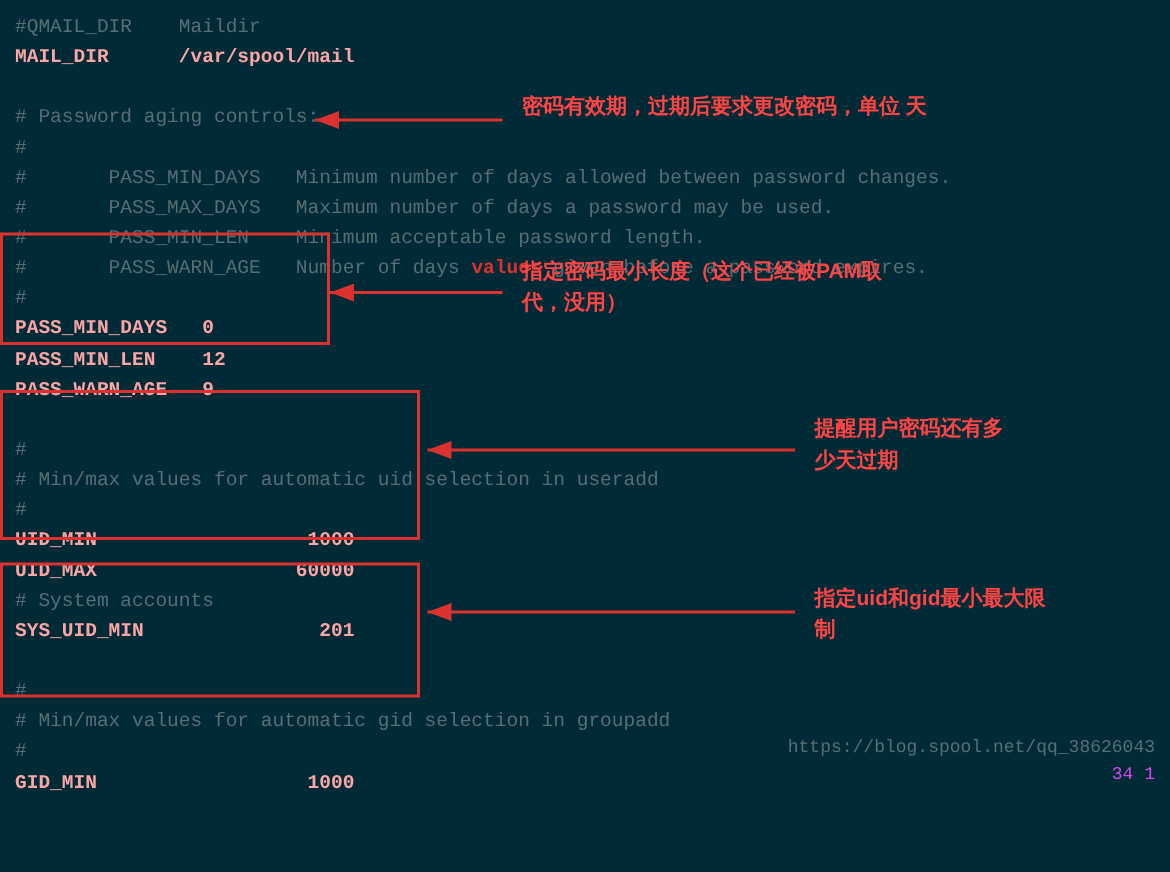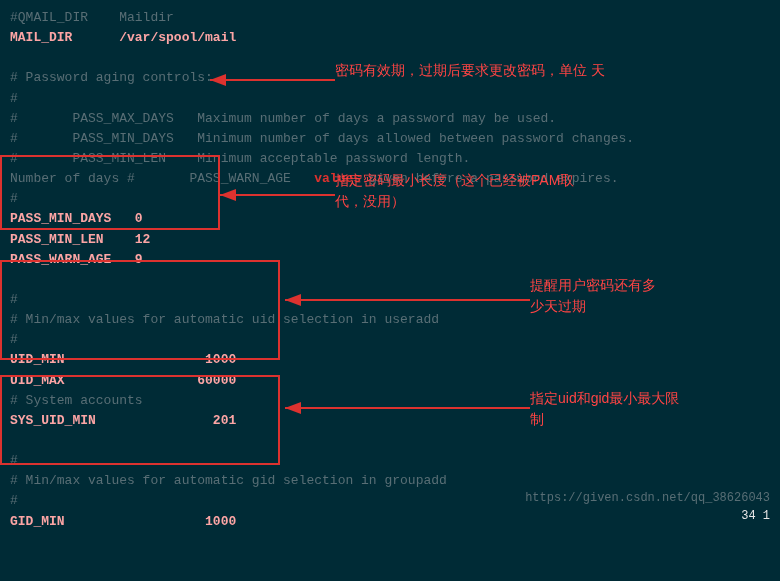--- a/index.html
+++ b/index.html
@@ -31,21 +31,22 @@
     .comment { color: #586e75; }
     .bold-cyan { color: #fca5a5; font-weight: bold; }
 
     
     .annotation {
       position: absolute;
       color: #ff4444;
       font-family: 'Microsoft YaHei', Arial, sans-serif;
       font-size: 14px;
       line-height: 1.5;
-      font-weight: normal;
+      font-weight: bold;
+      margin-left: 13px;
     }
 
     
     .box1 {
       position: absolute;
       top: 155px;
       left: 0px;
       width: 220px;
       height: 75px;
       border: 2px solid #dc322f;
@@ -74,21 +75,21 @@
       position: absolute;
       bottom: 28px;
       right: 10px;
       color: #586e75;
       font-size: 12px;
     }
     .page-num {
       position: absolute;
       bottom: 10px;
       right: 10px;
-      color: #e5e5e5;
+      color: #d946ef;
       font-size: 12px;
       text-align: right;
     }
 
     
     svg.arrows {
       position: absolute;
       top: 0; left: 0;
       width: 780px;
       height: 581px;
@@ -114,33 +115,33 @@
 
     <div class="code-line">
       <span class="comment"># Password aging controls:</span>
     </div>
 
     <div class="code-line">
       <span class="comment">#</span>
     </div>
 
     <div class="code-line">
+      <span class="comment">#       PASS_MIN_DAYS   Minimum number of days allowed between password changes.</span>
+    </div>
+
+    <div class="code-line">
       <span class="comment">#       PASS_MAX_DAYS   Maximum number of days a password may be used.</span>
     </div>
 
     <div class="code-line">
-      <span class="comment">#       PASS_MIN_DAYS   Minimum number of days allowed between password changes.</span>
-    </div>
-
-    <div class="code-line">
       <span class="comment">#       PASS_MIN_LEN    Minimum acceptable password length.</span>
     </div>
 
     <div class="code-line">
-      <span class="comment">Number of days </span><span class="comment">#       PASS_WARN_AGE   </span><span style="color:#dc322f;font-weight:bold">values</span><span class="comment"> given before a password expires.</span>
+      <span class="comment">#       PASS_WARN_AGE   </span><span class="comment">Number of days </span><span style="color:#dc322f;font-weight:bold">values</span><span class="comment"> given before a password expires.</span>
     </div>
 
     <div class="code-line">
       <span class="comment">#</span>
     </div>
 
 
     <div class="code-line">
       <span class="bold-cyan">PASS_MIN_DAYS   0</span>
     </div>
@@ -235,18 +236,18 @@
     <line x1="335" y1="80" x2="210" y2="80" stroke="#dc322f" stroke-width="2" marker-end="url(#arrowhead)"></line>
 
     <line x1="335" y1="195" x2="220" y2="195" stroke="#dc322f" stroke-width="2" marker-end="url(#arrowhead)"></line>
 
     <line x1="530" y1="300" x2="285" y2="300" stroke="#dc322f" stroke-width="2" marker-end="url(#arrowhead)"></line>
 
     <line x1="530" y1="408" x2="285" y2="408" stroke="#dc322f" stroke-width="2" marker-end="url(#arrowhead)"></line>
   </svg>
 
   <div class="footer-link">
-    <span>https://given.csdn.net/qq_38626043</span>
+    <span>https://blog.spool.net/qq_38626043</span>
   </div>
   <div class="page-num">
     <span>34 1</span>
   </div>
 </div>
 
 </body></html>

